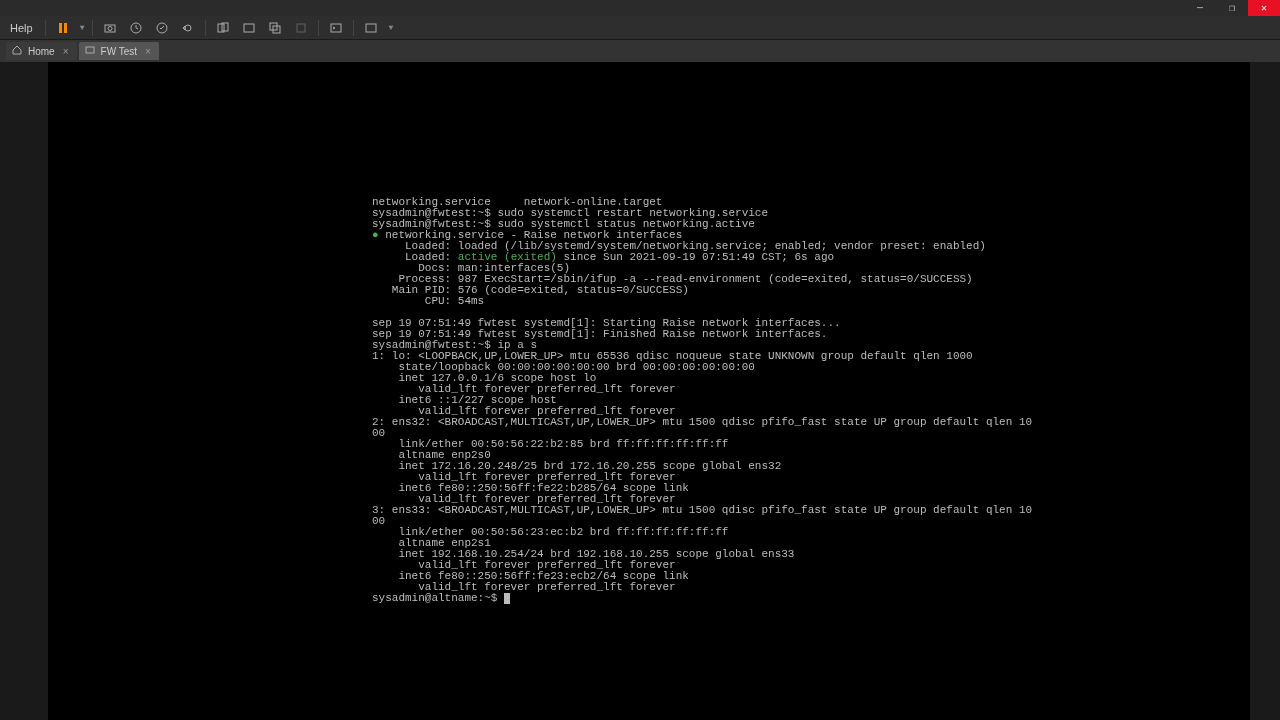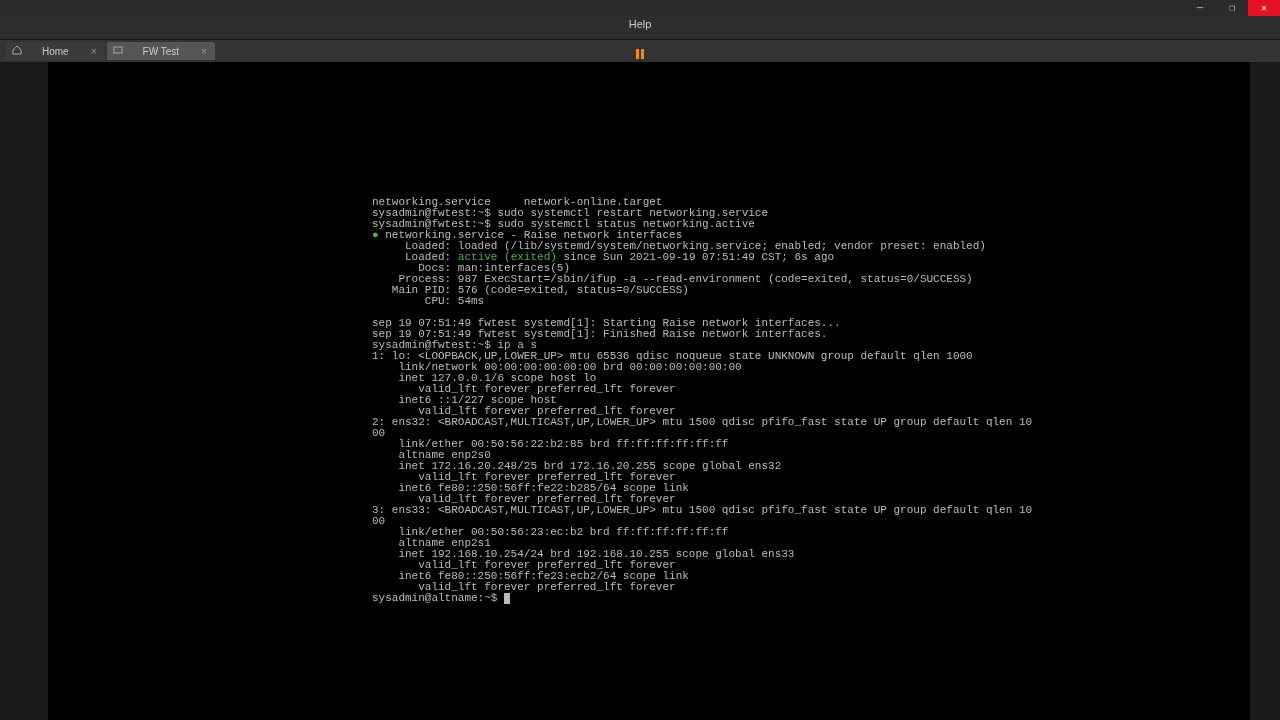--- a/index.html
+++ b/index.html
@@ -30,21 +30,20 @@
 }
 .win-btn.close { background: #e81123; color: #fff; }
 .toolbar {
   height: 24px;
   background: #2e2e2e;
   display: flex;
   align-items: center;
   padding: 0 6px;
   gap: 8px;
   border-bottom: 1px solid #1a1a1a;
-  flex-direction: column;
 }
 .toolbar-item {
   color: #ccc;
   font-family: 'Segoe UI', sans-serif;
   font-size: 11px;
   padding: 2px 4px;
 }
 .icon-btn {
   width: 18px;
   height: 18px;
@@ -65,21 +64,21 @@
 }
 .tab {
   height: 18px;
   background: #3a3a3a;
   color: #ccc;
   font-family: 'Segoe UI', sans-serif;
   font-size: 10px;
   display: flex;
   align-items: center;
   padding: 0 6px;
-  gap: 20px;
+  gap: 6px;
   border-radius: 2px 2px 0 0;
 }
 .tab.active { background: #555; }
 .tab-close { color: #999; font-size: 10px; padding: 0 2px; }
 .console {
   position: absolute;
   top: 62px;
   left: 48px;
   right: 30px;
   bottom: 0;
@@ -218,21 +217,21 @@
 <span>     Loaded: </span><span class="green">active (exited)</span><span> since Sun 2021-09-19 07:51:49 CST; 6s ago</span>
 <span>       Docs: man:interfaces(5)</span>
 <span>    Process: 987 ExecStart=/sbin/ifup -a --read-environment (code=exited, status=0/SUCCESS)</span>
 <span>   Main PID: 576 (code=exited, status=0/SUCCESS)</span>
 <span>        CPU: 54ms</span>
 <span></span>
 <span>sep 19 07:51:49 fwtest systemd[1]: Starting Raise network interfaces...</span>
 <span>sep 19 07:51:49 fwtest systemd[1]: Finished Raise network interfaces.</span>
 <span>sysadmin@fwtest:~$ ip a s</span>
 <span>1: lo: &lt;LOOPBACK,UP,LOWER_UP&gt; mtu 65536 qdisc noqueue state UNKNOWN group default qlen 1000</span>
-<span>    link/network 00:00:00:00:00:00 brd 00:00:00:00:00:00</span>
+<span>    state/loopback 00:00:00:00:00:00 brd 00:00:00:00:00:00</span>
 <span>    inet 127.0.0.1/6 scope host lo</span>
 <span>       valid_lft forever preferred_lft forever</span>
 <span>    inet6 ::1/227 scope host</span>
 <span>       valid_lft forever preferred_lft forever</span>
 <span>2: ens32: &lt;BROADCAST,MULTICAST,UP,LOWER_UP&gt; mtu 1500 qdisc pfifo_fast state UP group default qlen 10</span>
 <span>00</span>
 <span>    link/ether 00:50:56:22:b2:85 brd ff:ff:ff:ff:ff:ff</span>
 <span>    altname enp2s0</span>
 <span>    inet 172.16.20.248/25 brd 172.16.20.255 scope global ens32</span>
 <span>       valid_lft forever preferred_lft forever</span>

